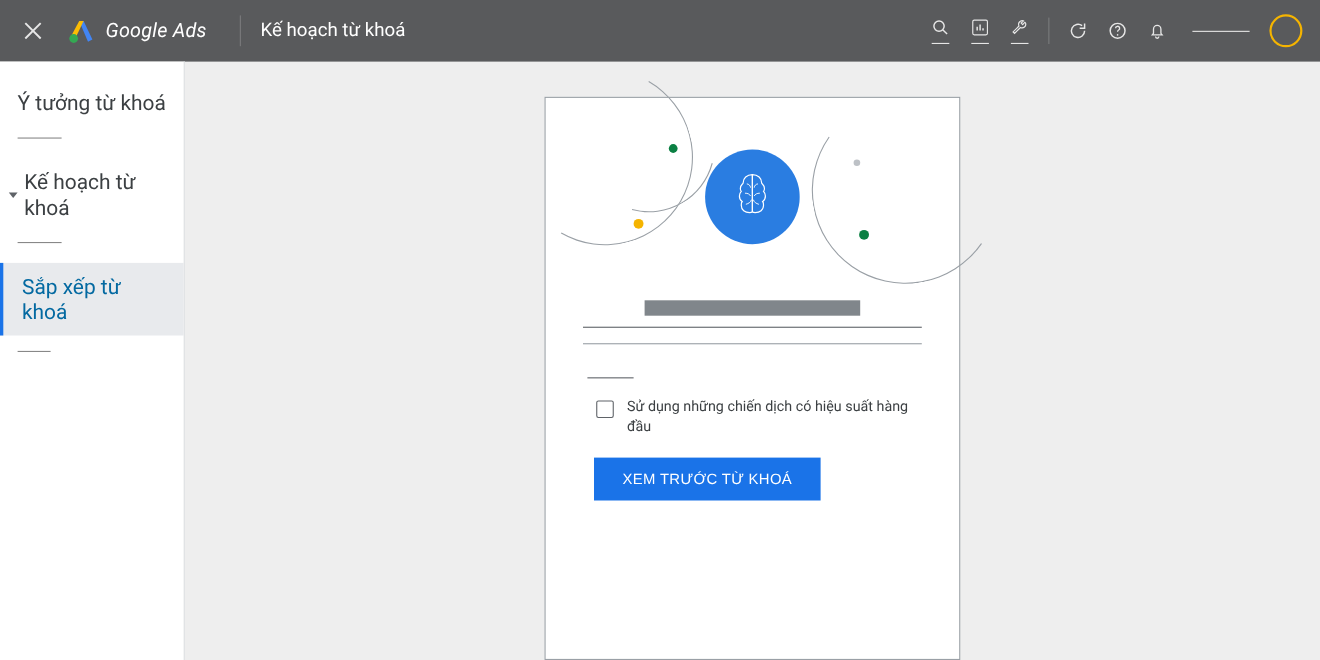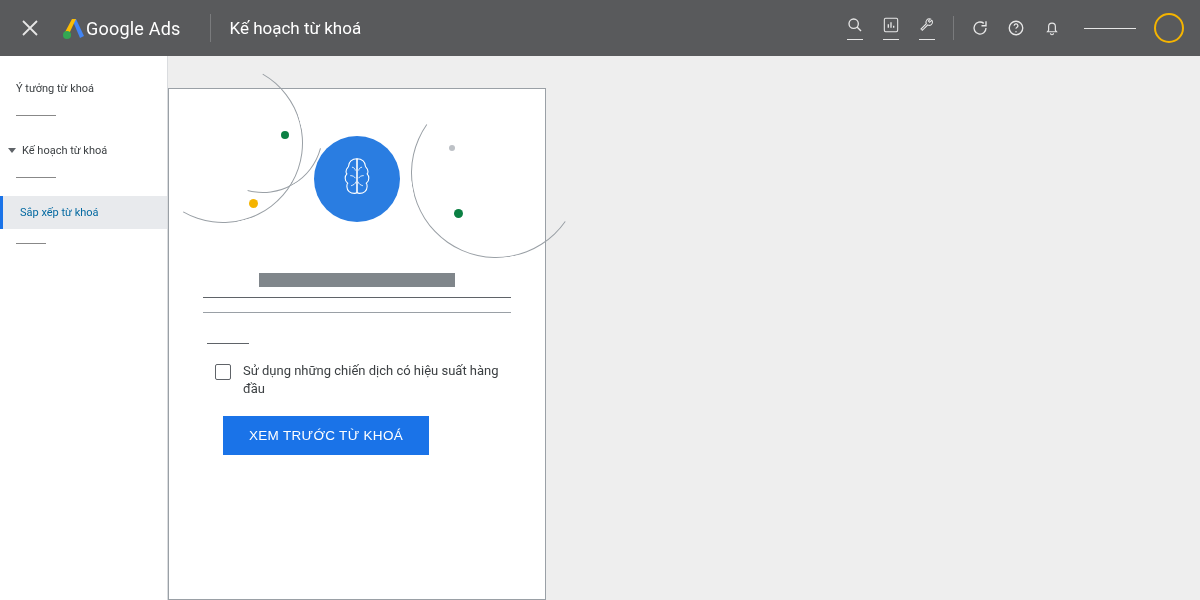--- a/index.html
+++ b/index.html
@@ -29,21 +29,23 @@
     margin-left: 6px;
   }
   .header .logo-wrap {
     display: flex;
     align-items: center;
     margin-right: 12px;
   }
   .header .brand {
     font-size: 18px;
     font-weight: 400;
+    margin-left: 10px;
     letter-spacing: 0.2px;
+    font-style: italic;
   }
   .header .divider {
     width: 1px;
     height: 28px;
     background: #7a7b7d;
     margin: 0 18px;
   }
   .header .page-title {
     font-size: 17px;
     font-weight: 400;
@@ -89,21 +91,21 @@
     height: calc(600px - 56px);
   }
   .sidebar {
     width: 168px;
     background: #fff;
     border-right: 1px solid #dadcdf;
     padding-top: 16px;
   }
   .side-item {
     padding: 10px 14px 10px 16px;
-    font-size: 11px;
+    font-size: 19px;
     color: #3c4043;
     cursor: pointer;
     display: flex;
     align-items: center;
   }
   .side-item .caret {
     width: 0;
     height: 0;
     border-left: 4px solid transparent;
     border-right: 4px solid transparent;
@@ -121,21 +123,21 @@
     width: 40px;
     height: 1px;
     background: #888;
     margin: 10px 0 18px 16px;
   }
   .side-sep.short { width: 30px; margin-top: 14px;}
 
   .main {
     flex: 1;
     display: flex;
-    justify-content: flex-start;
+    justify-content: center;
     padding-top: 32px;
   }
   .card {
     width: 378px;
     background: #fff;
     border: 1px solid #9aa0a6;
     padding: 24px 24px 28px 24px;
   }
   .illustration {
     height: 132px;
@@ -212,21 +214,21 @@
     line-height: 1.4;
   }
   .primary-btn {
     background: #1a73e8;
     color: #fff;
     border: none;
     font-size: 13.5px;
     font-weight: 500;
     letter-spacing: 0.3px;
     padding: 12px 26px;
-    margin-left: 30px;
+    margin-left: 20px;
     cursor: pointer;
     text-transform: uppercase;
   }
 </style>
 </head>
 <body>
 
 <div class="header">
   <div class="close-btn">
     <svg width="16" height="16" viewBox="0 0 16 16">

